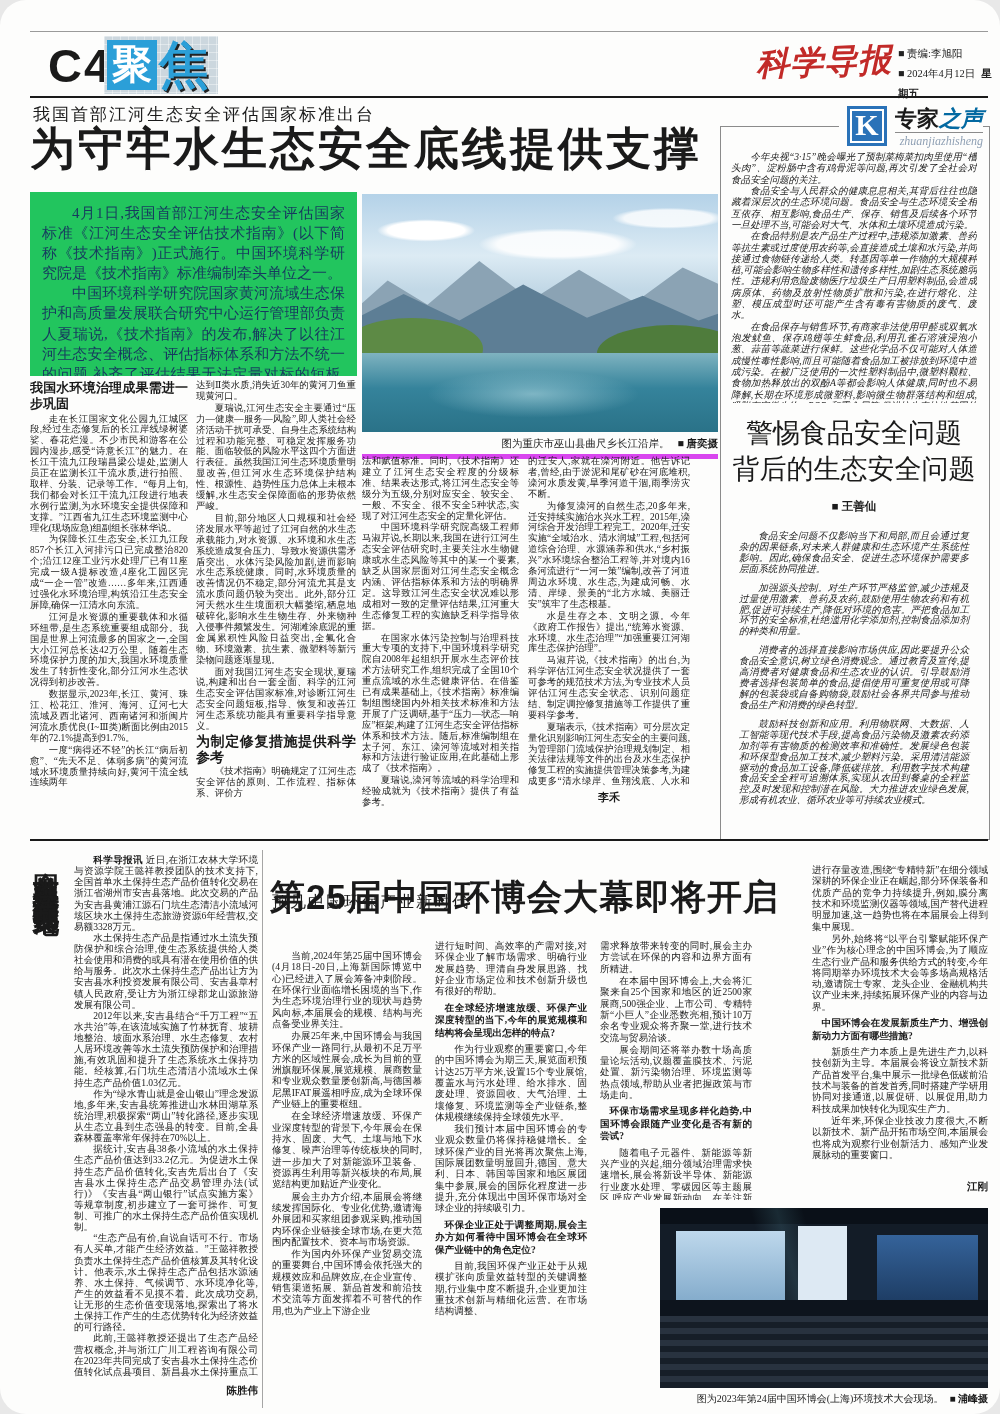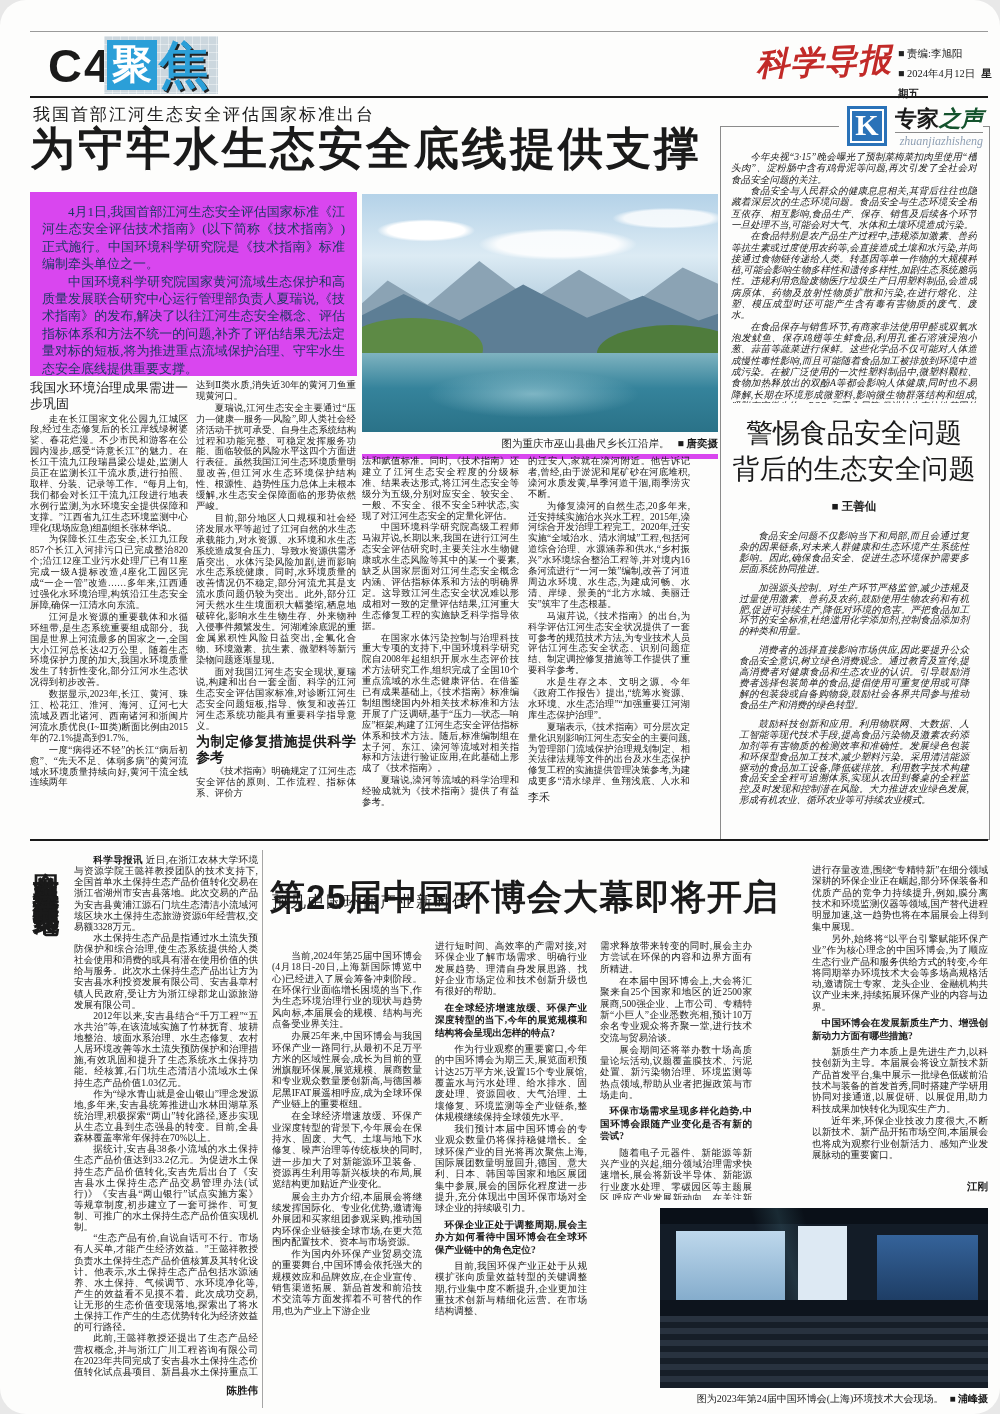--- a/index.html
+++ b/index.html
@@ -17,22 +17,22 @@
   .focus-ch2{font-size:50px;font-weight:bold;color:#2b9fd8;line-height:54px;margin-left:2px;
       text-shadow:2px 2px 0 #222;}
   .masthead{position:absolute;left:756px;top:40px;font-size:33px;font-weight:bold;font-style:italic;
       color:#c22a28;letter-spacing:1px;transform:rotate(-2deg);}
   .edit-info{position:absolute;left:898px;top:44px;font-size:10.5px;line-height:1.9;color:#222;}
   .edit-info .wd{font-weight:bold;margin-left:6px;}
   .header-rule{position:absolute;left:30px;top:96px;width:958px;border-top:2px solid #1a1a1a;}
   
   .kicker{position:absolute;left:33px;top:103px;font-size:17px;letter-spacing:2px;}
   .headline{position:absolute;left:30px;top:123px;font-size:45px;font-weight:bold;letter-spacing:3px;line-height:1.15;}
-  .leadbox{position:absolute;left:30px;top:192px;width:303px;height:162px;background:#d946ef;
-      padding:11px 12px;color:#17395f;font-size:13px;line-height:1.34;text-align:justify;overflow:hidden;}
+  .leadbox{position:absolute;left:30px;top:192px;width:303px;height:162px;background:#22c55e;
+      padding:11px 12px;color:#17395f;font-size:15px;line-height:1.34;text-align:justify;overflow:hidden;}
   .leadbox p{margin:0;text-indent:2em;}
   .photo{position:absolute;left:362px;top:194px;width:356px;height:238px;overflow:hidden;
       background:linear-gradient(#b4d2e8 0%,#dcebf4 26%,#c2d8e6 40%);}
   .clouds{position:absolute;left:0;top:0;width:100%;height:34%;
       background:radial-gradient(ellipse 70px 16px at 18% 45%,#ffffff 55%,transparent 70%),
                  radial-gradient(ellipse 110px 22px at 55% 62%,#ffffffdd 55%,transparent 72%),
                  radial-gradient(ellipse 80px 15px at 86% 30%,#ffffffcc 55%,transparent 70%);}
   .m-far{position:absolute;left:-4%;top:18%;width:112%;height:46%;background:#8ba3b4;
       clip-path:polygon(0 72%,10% 40%,20% 62%,33% 22%,46% 58%,58% 30%,72% 60%,84% 28%,100% 55%,100% 100%,0 100%);}
   .m-mid{position:absolute;left:-4%;top:30%;width:112%;height:40%;background:#5d7e95;
@@ -42,38 +42,38 @@
   .water{position:absolute;left:0;bottom:0;width:100%;height:33%;
       background:linear-gradient(#7fb3c0,#35839b 45%,#2a7288);}
   .water-sheen{position:absolute;left:18%;bottom:6%;width:60%;height:20%;border-radius:50%;
       background:radial-gradient(ellipse at center,#bfe3ea88,transparent 70%);}
   .photo-caption{position:absolute;left:362px;top:437px;width:356px;font-size:10.5px;text-align:right;
       border-bottom:5px solid #d946ef;padding-bottom:3px;}
   .photo-caption b{margin-left:8px;}
   .mbody{position:absolute;font-size:9.4px;line-height:1.16;text-align:justify;overflow:hidden;}
   .mbody p{margin:0 0 1px 0;text-indent:2em;}
   .mbody p.noind{text-indent:0;}
-  .msub{font-family:"Liberation Sans","DejaVu Sans",sans-serif;font-weight:normal;font-size:13px;
+  .msub{font-family:"Liberation Sans","DejaVu Sans",sans-serif;font-weight:bold;font-size:13px;
       margin:0 0 5px 0;text-indent:0 !important;line-height:1.25;}
   .msub2{font-family:"Liberation Sans","DejaVu Sans",sans-serif;font-weight:bold;font-size:14px;
       margin:7px 0 4px 0;text-indent:0 !important;}
   .mcol1{left:30px;top:380px;width:158px;height:436px;}
   .mcol2{left:196px;top:380px;width:160px;height:436px;}
   .mcol3{left:362px;top:456px;width:157px;height:352px;}
   .mcol4{left:528px;top:456px;width:162px;height:330px;}
-  .m-byline{position:absolute;left:528px;top:790px;width:162px;text-align:left;font-weight:normal;font-size:11px;}
+  .m-byline{position:absolute;left:528px;top:790px;width:162px;text-align:center;font-weight:bold;font-size:11px;}
   
   .sidebar{position:absolute;left:720px;top:126px;width:268px;height:712px;border:1px solid #8b8b8b;}
   .sb-header{position:absolute;top:-21px;right:6px;background:#fdfdfc;display:flex;align-items:flex-start;padding-left:8px;}
   .sb-k{width:40px;height:40px;background:#2a72b8;color:#fff;font-size:30px;font-weight:bold;text-align:center;
       line-height:38px;font-family:"Liberation Serif",serif;box-shadow:inset 0 0 0 3px #2a72b8,inset 0 0 0 5px #fff;}
   .sb-title{margin-left:8px;}
   .sb-title-row{font-size:22px;line-height:1.2;}
   .sb-title-black{font-weight:bold;font-family:"Liberation Sans","DejaVu Sans",sans-serif;}
-  .sb-title-red{color:#14532d;font-weight:bold;font-style:italic;}
+  .sb-title-red{color:#0369a1;font-weight:bold;font-style:italic;}
   .sb-pinyin{font-size:12px;font-style:italic;color:#8fa0b4;text-align:right;border-top:1px solid #8b8b8b;padding-top:1px;}
   .sb-intro{position:absolute;left:10px;top:24px;width:246px;height:252px;font-style:italic;font-size:9.6px;
       line-height:1.18;text-align:justify;overflow:hidden;}
   .sb-intro p{margin:0;text-indent:2em;}
   .sb-headline{position:absolute;left:6px;top:288px;width:254px;text-align:center;font-weight:normal;font-size:27px;
       line-height:1.35;font-family:"Liberation Sans","DejaVu Sans",sans-serif;}
   .sb-byline{position:absolute;left:0;top:372px;width:266px;text-align:center;font-size:11.5px;font-weight:bold;}
   .sb-body{position:absolute;left:10px;top:396px;width:246px;height:302px;font-style:italic;font-size:9.6px;
       line-height:1.14;text-align:justify;overflow:hidden;}
   .sb-body p{margin:8px;text-indent:2em;}
@@ -174,22 +174,22 @@
     <p class="noind">法和赋值标准。同时,《技术指南》还建立了江河生态安全程度的分级标准、结果表达形式,将江河生态安全等级分为五级,分别对应安全、较安全、一般、不安全、很不安全5种状态,实现了对江河生态安全的定量化评估。</p>
     <p>中国环境科学研究院高级工程师马淑芹说,长期以来,我国在进行江河生态安全评估研究时,主要关注水生物健康或水生态风险等其中的某一个要素,缺乏从国家层面对江河生态安全概念内涵、评估指标体系和方法的明确界定。这导致江河生态安全状况难以形成相对一致的定量评估结果,江河重大生态修复工程的实施缺乏科学指导依据。</p>
     <p>在国家水体污染控制与治理科技重大专项的支持下,中国环境科学研究院自2008年起组织开展水生态评价技术方法研究工作,组织完成了全国10个重点流域的水生态健康评估。在借鉴已有成果基础上,《技术指南》标准编制组围绕国内外相关技术标准和方法开展了广泛调研,基于“压力—状态—响应”框架,构建了江河生态安全评估指标体系和技术方法。随后,标准编制组在太子河、东江、滦河等流域对相关指标和方法进行验证应用,在此基础上形成了《技术指南》。</p>
     <p>夏瑞说,滦河等流域的科学治理和经验成就为《技术指南》提供了有益参考。</p>
 
   </div>
 
   <div class="mbody mcol4">
     <p class="noind">的迁安人,家就在滦河附近。他告诉记者,曾经,由于淤泥和尾矿砂在河底堆积,滦河水质发黄,旱季河道干涸,雨季涝灾不断。</p>
     <p>为修复滦河的自然生态,20多年来,迁安持续实施治水兴水工程。2015年,滦河综合开发治理工程完工。2020年,迁安实施“全域治水、清水润城”工程,包括河道综合治理、水源涵养和供水,“乡村振兴”水环境综合整治工程等,并对境内16条河流进行“一河一策”编制,改善了河道周边水环境、水生态,为建成河畅、水清、岸绿、景美的“北方水城、美丽迁安”筑牢了生态根基。</p>
+    <p>水是生存之本、文明之源。今年《政府工作报告》提出,“统筹水资源、水环境、水生态治理”“加强重要江河湖库生态保护治理”。</p>
     <p>马淑芹说,《技术指南》的出台,为科学评估江河生态安全状况提供了一套可参考的规范技术方法,为专业技术人员评估江河生态安全状态、识别问题症结、制定调控修复措施等工作提供了重要科学参考。</p>
-    <p>水是生存之本、文明之源。今年《政府工作报告》提出,“统筹水资源、水环境、水生态治理”“加强重要江河湖库生态保护治理”。</p>
     <p>夏瑞表示,《技术指南》可分层次定量化识别影响江河生态安全的主要问题,为管理部门流域保护治理规划制定、相关法律法规等文件的出台及水生态保护修复工程的实施提供管理决策参考,为建成更多“清水绿岸、鱼翔浅底、人水和谐”美丽江河提供技术支撑。</p>
   </div>
   <div class="m-byline">李禾</div>
 
   <div class="sidebar">
     <div class="sb-header">
       <div class="sb-k">K</div>
       <div class="sb-title">
         <div class="sb-title-row">
           <span class="sb-title-black">专家</span><span class="sb-title-red">之声</span>

